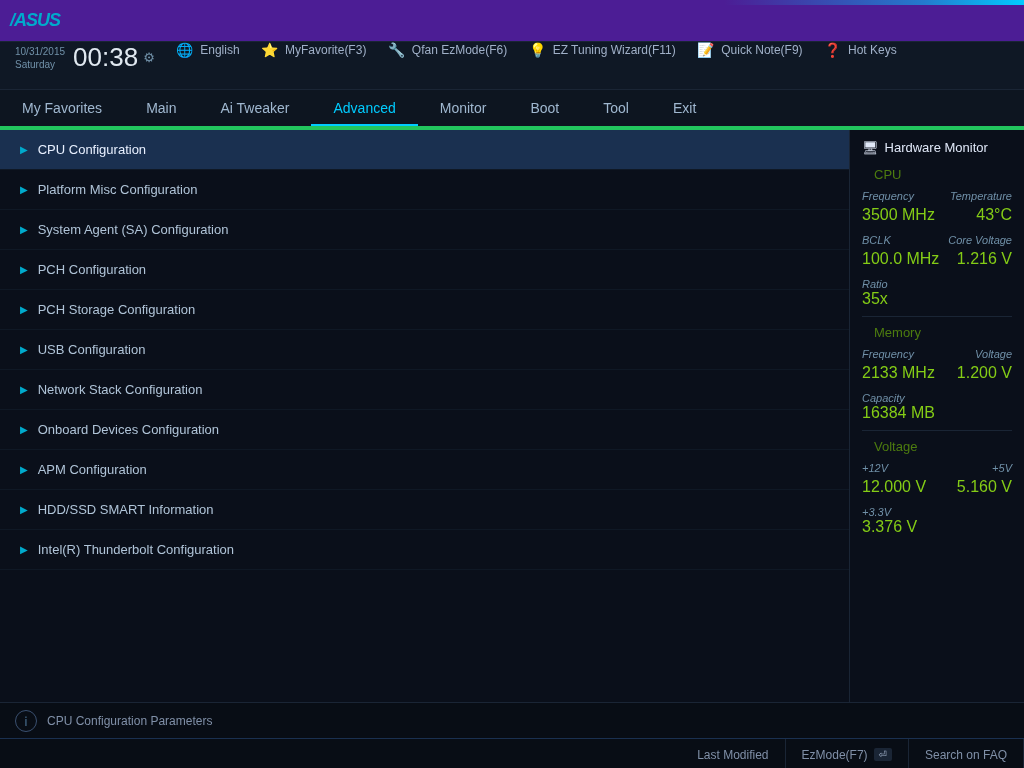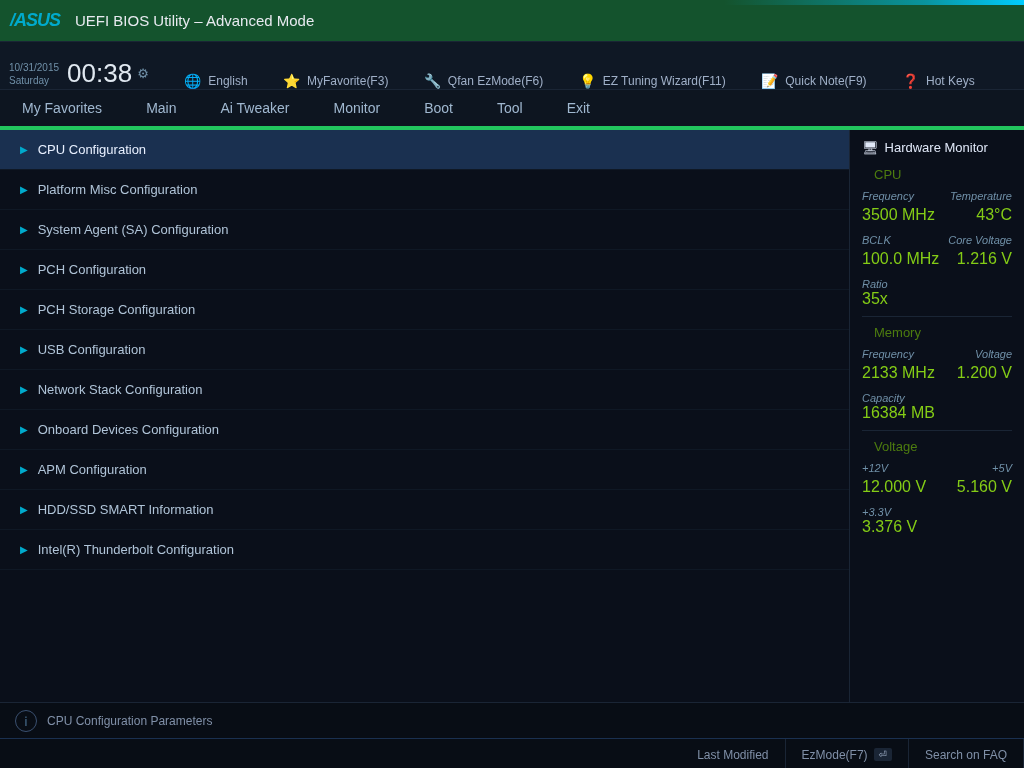--- a/index.html
+++ b/index.html
@@ -8,21 +8,21 @@
       height: 768px;
       background: #0a0e1a;
       font-family: 'Segoe UI', Arial, sans-serif;
       color: #c8d0e0;
       overflow: hidden;
       position: relative;
     }
 
     
     .header {
-      background: #14532d;
+      background: #4c1d95;
       height: 42px;
       display: flex;
       align-items: center;
       padding: 0 10px;
       border-bottom: 1px solid #1a2535;
       position: relative;
     }
     .asus-logo {
       color: #00aacc;
       font-weight: 900;
@@ -41,23 +41,23 @@
       right: 0; top: 0;
       width: 300px; height: 5px;
       background: linear-gradient(90deg, transparent, #00ccff44, #00ccff88, #00ccff);
     }
 
     
     .toolbar {
       background: #0f1825;
       height: 48px;
       display: flex;
-      align-items: flex-end;
-      padding: 0 9px;
-      gap: 36px;
+      align-items: flex-start;
+      padding: 0 15px;
+      gap: 22px;
       border-bottom: 1px solid #1a2535;
     }
     .toolbar-item {
       display: flex;
       align-items: center;
       gap: 6px;
       color: #a0b0c8;
       font-size: 12px;
       cursor: pointer;
       white-space: nowrap;
@@ -232,21 +232,20 @@
       border-radius: 2px;
       font-size: 10px;
       color: #a0b0c8;
     }
   </style>
 </head>
 <body>
 
 <div class="header">
   <div class="asus-logo">/ASUS</div>
-  <div class="header-title">UEFI BIOS Utility – Advanced Mode</div>
   <div class="header-circuit"></div>
 </div>
 
 <div class="toolbar">
   <div style="display:flex;align-items:center;gap:8px;">
     <div class="datetime">
       <span>10/31/2015</span>
       <span>Saturday</span>
     </div>
     <div class="clock">
@@ -284,20 +283,23 @@
 <div class="nav-menu">
   <div class="nav-item">
     <span>My Favorites</span>
   </div>
   <div class="nav-item">
     <span>Main</span>
   </div>
   <div class="nav-item">
     <span>Ai Tweaker</span>
   </div>
+  <div class="nav-item active">
+    <span>Advanced</span>
+  </div>
   <div class="nav-item">
     <span>Monitor</span>
   </div>
   <div class="nav-item">
     <span>Boot</span>
   </div>
   <div class="nav-item">
     <span>Tool</span>
   </div>
   <div class="nav-item">

